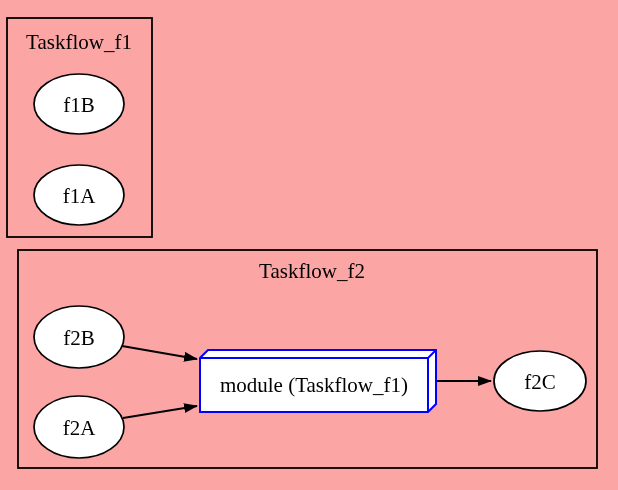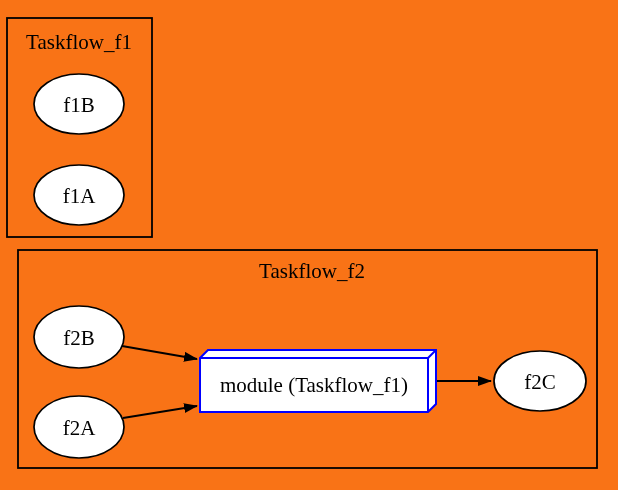--- a/index.html
+++ b/index.html
@@ -4,21 +4,21 @@
 <style>
   html, body {
     margin: 0;
     padding: 0;
     background: #ffffff;
   }
   .canvas {
     position: relative;
     width: 618px;
     height: 490px;
-    background: #f97316;
+    background: #fca5a5;
     font-family: "Liberation Serif", "DejaVu Serif", serif;
   }
   svg text {
     font-family: "Liberation Serif", "DejaVu Serif", serif;
     font-size: 21px;
     fill: #000000;
   }
   .cluster-border {
     fill: none;
     stroke: #000000;

